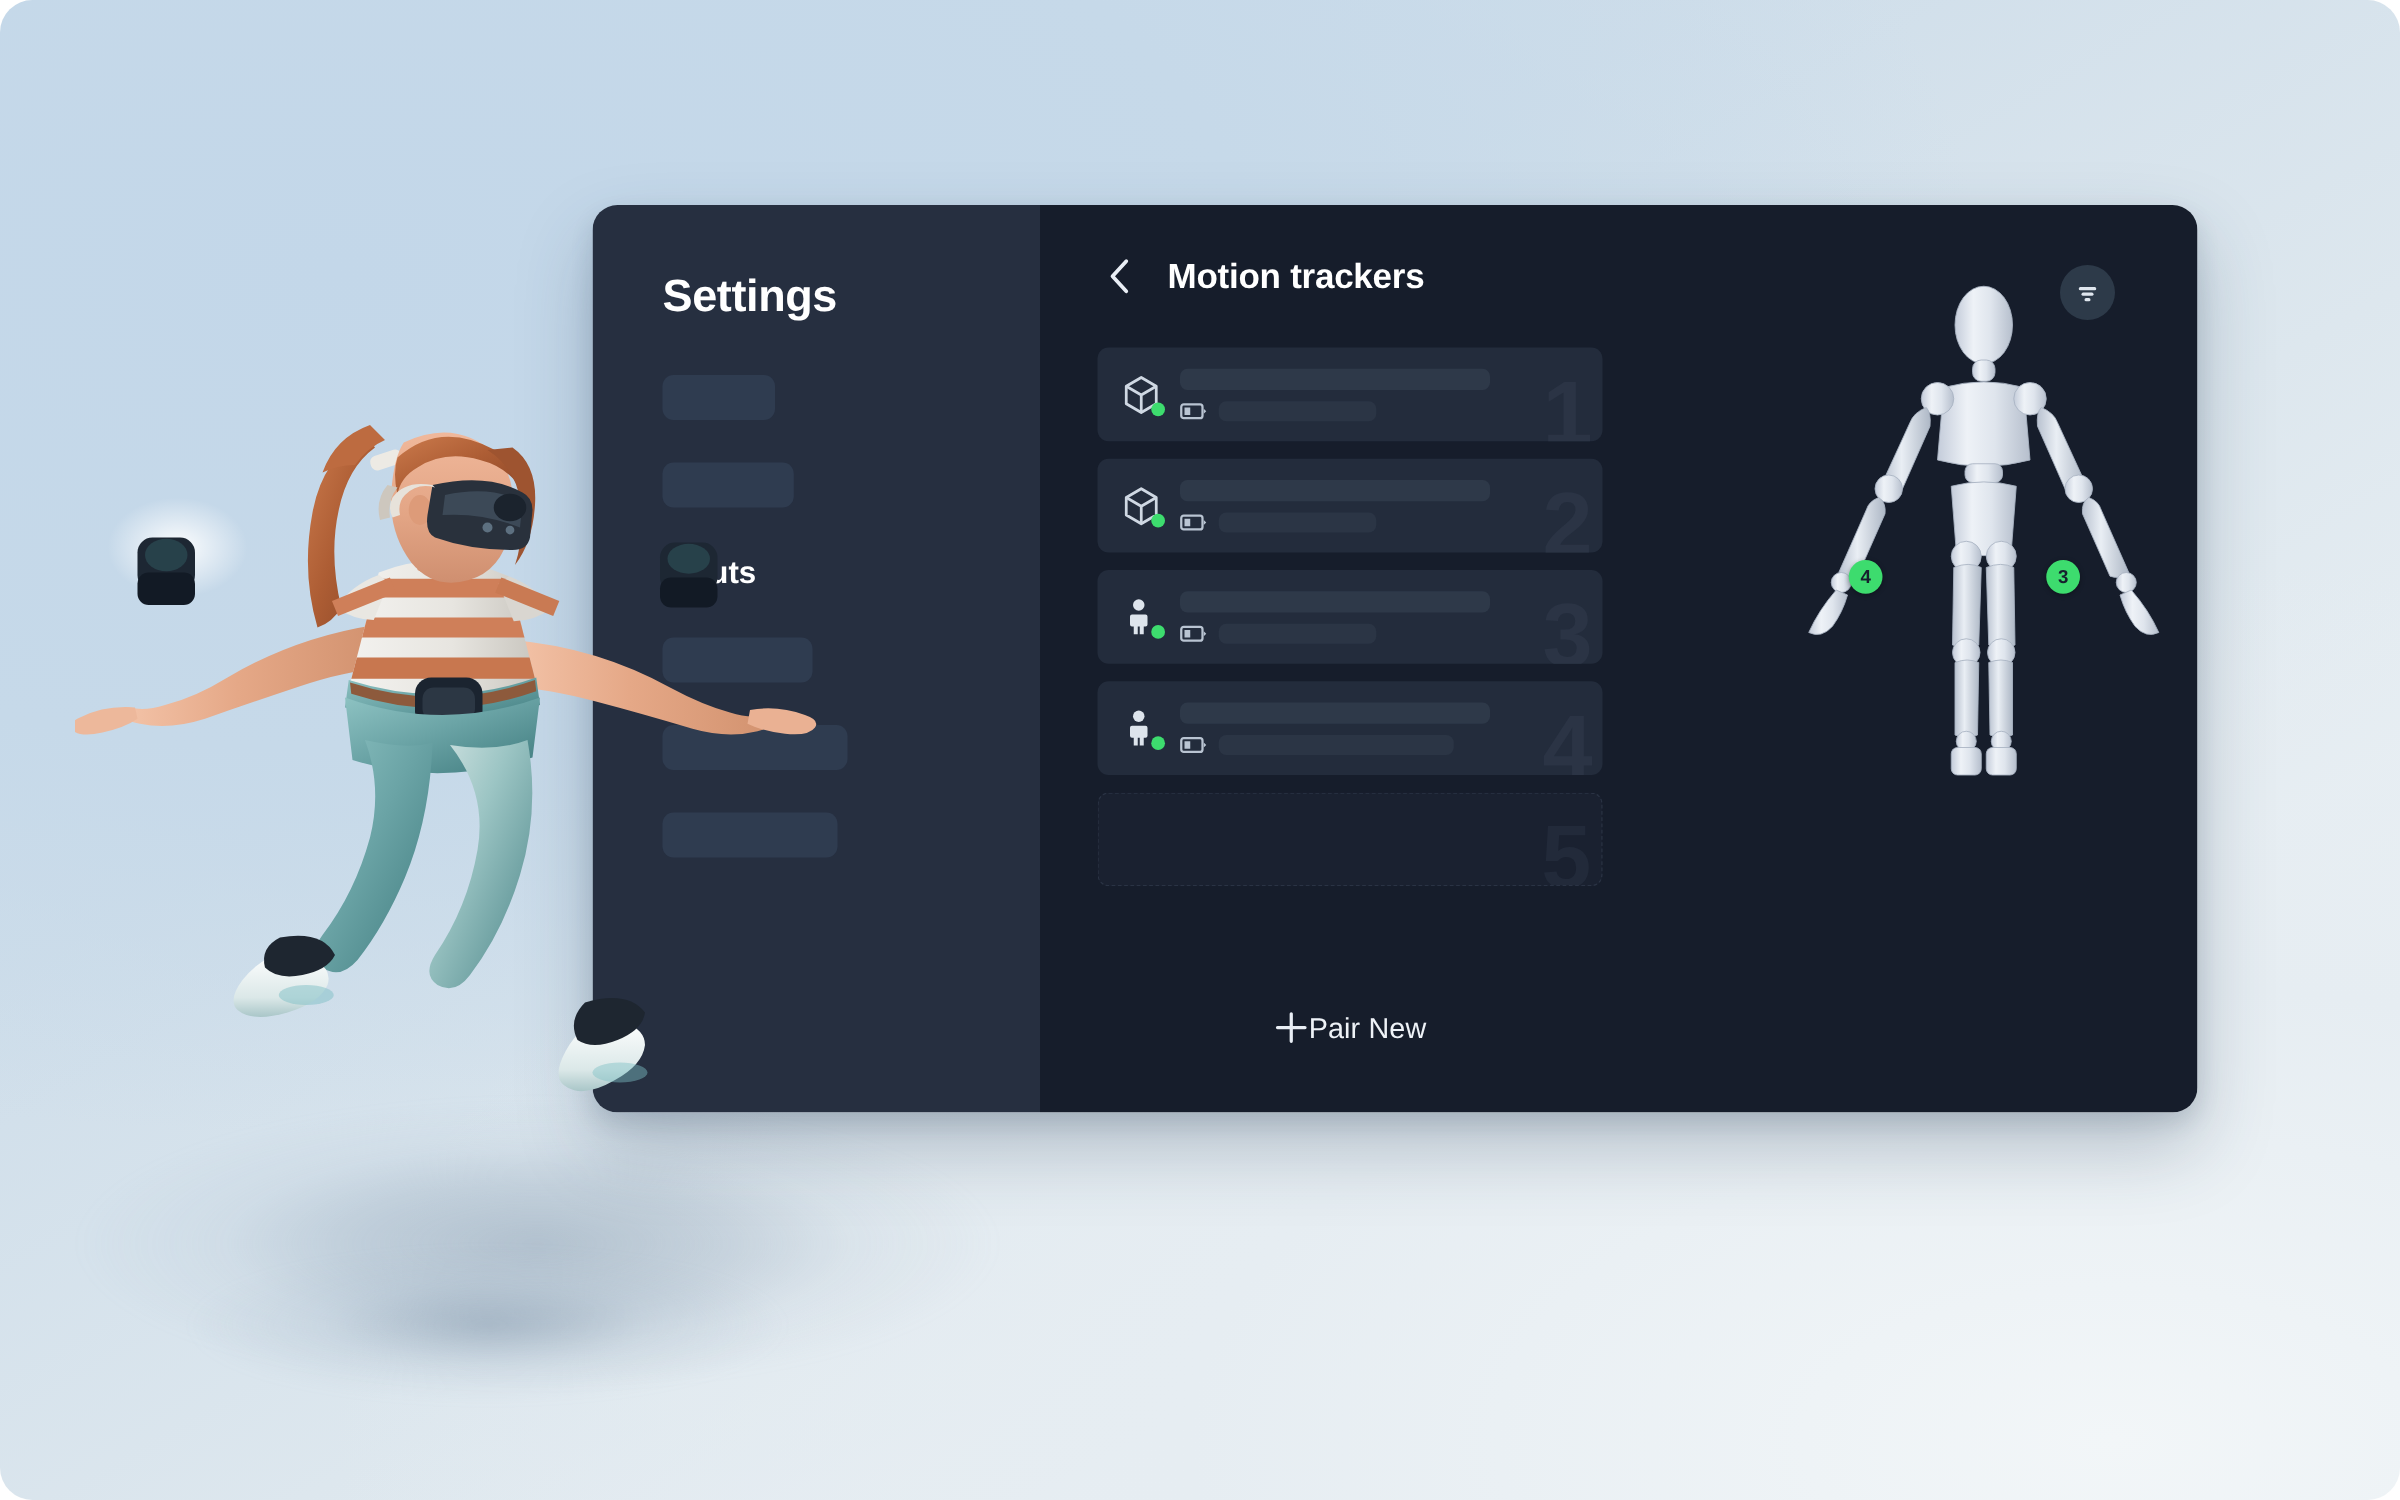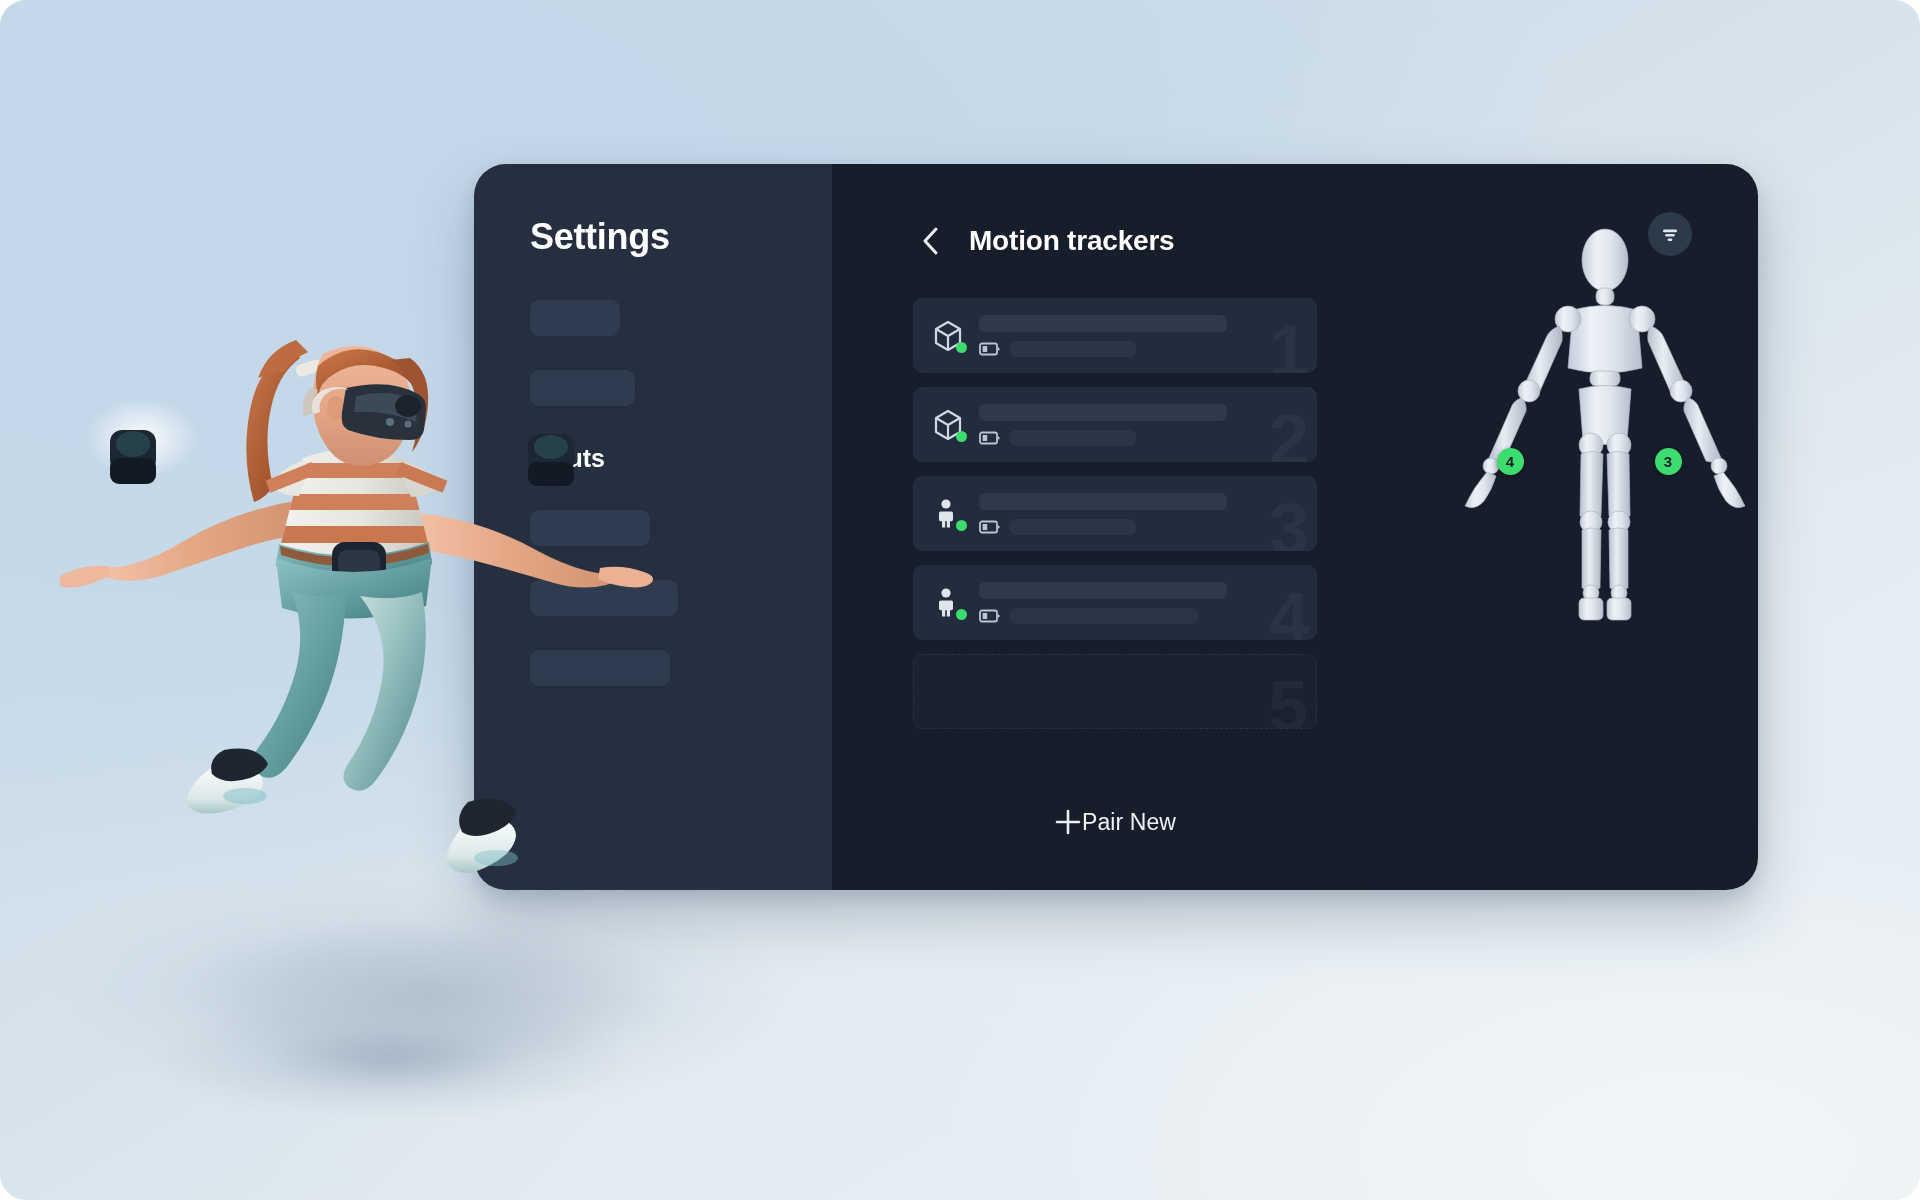--- a/index.html
+++ b/index.html
@@ -41,21 +41,21 @@
     left: 150px; top: 1000px; width: 480px; height: 120px;
     background: radial-gradient(50% 50% at 50% 50%,
       rgba(100,124,148,0.38) 0%, rgba(140,162,184,0.14) 55%, rgba(255,255,255,0) 100%);
   }
 
   
   .panel {
     position: absolute;
     left: 474px; top: 164px;
     width: 1284px; height: 726px;
-    border-radius: 32px;
+    border-radius: 20px;
     overflow: hidden;
     display: flex;
     box-shadow: 0 28px 60px rgba(40,62,88,0.26), 0 8px 18px rgba(40,62,88,0.14);
   }
 
   .sidebar {
     width: 358px;
     flex: 0 0 358px;
     background: #262f40;
     padding: 38px 0 0 0;
@@ -89,23 +89,22 @@
   .main {
     flex: 1 1 auto;
     background: #161d2b;
     position: relative;
     display: flex;
   }
 
   .main-left {
     width: 560px;
     flex: 0 0 560px;
-    padding: 56px 0 0 46px;
+    padding: 36px 0 0 46px;
     position: relative;
-    margin-left: 35px;
   }
 
   .main-header {
     display: flex;
     align-items: center;
     gap: 24px;
     height: 42px;
     margin-left: 2px;
   }
   .back-btn {

